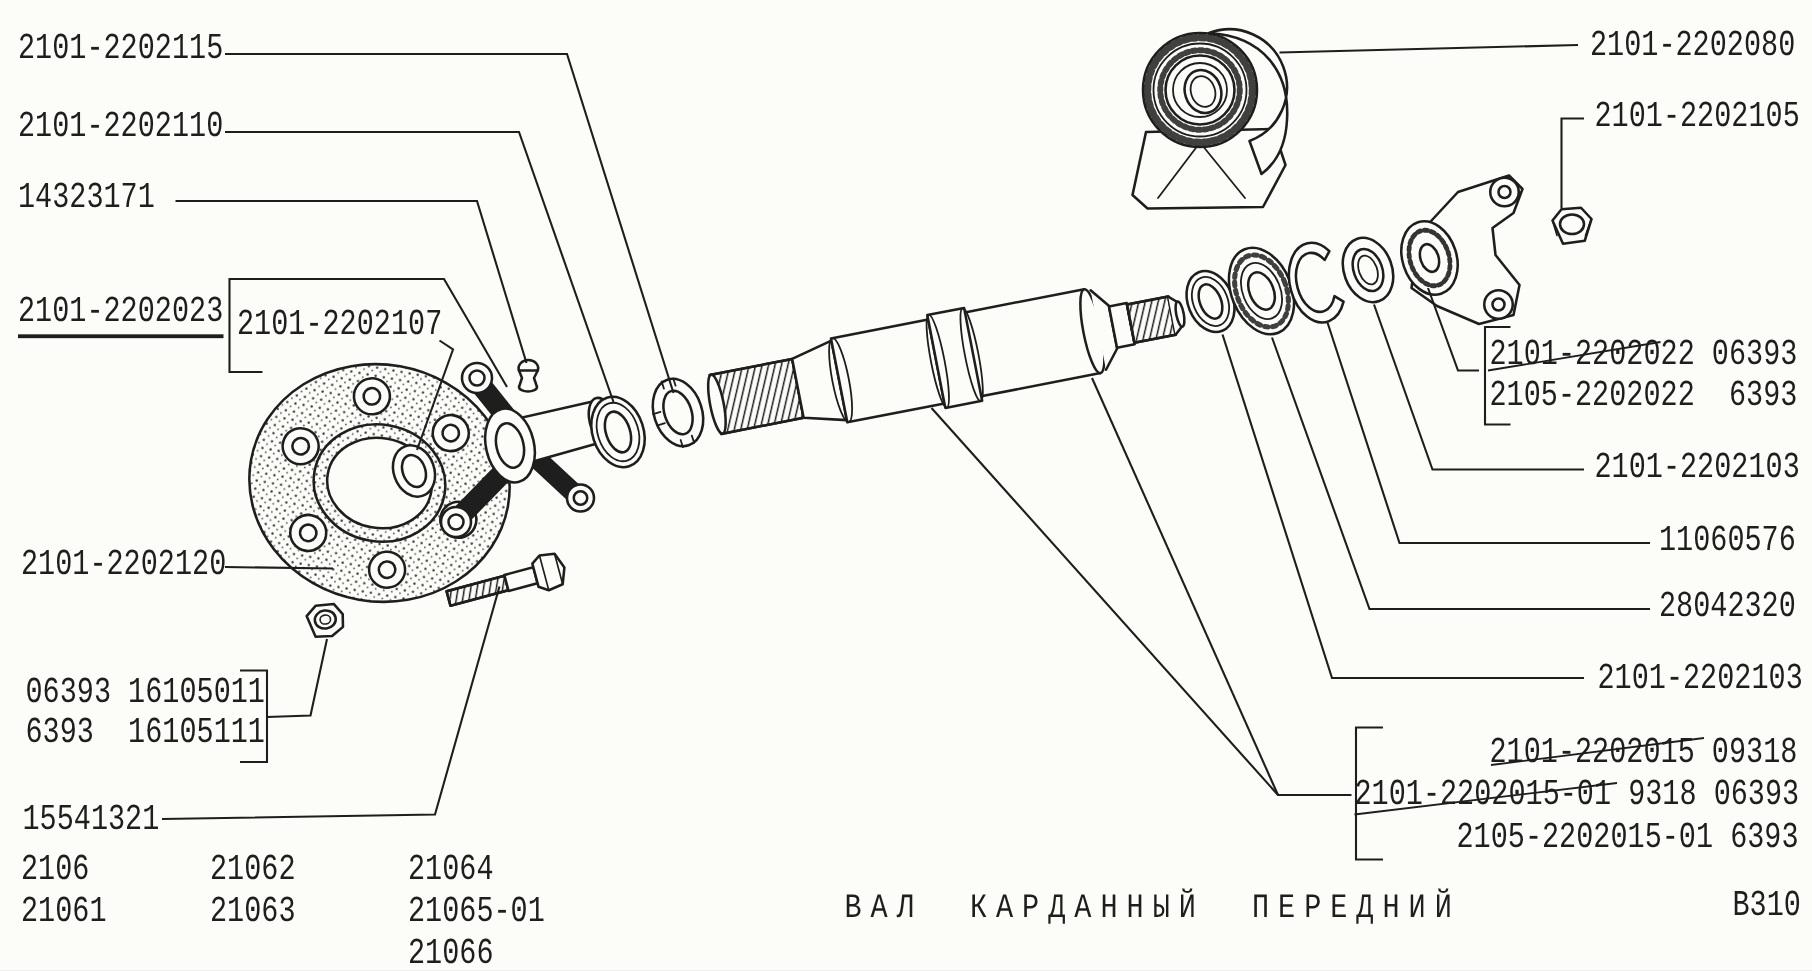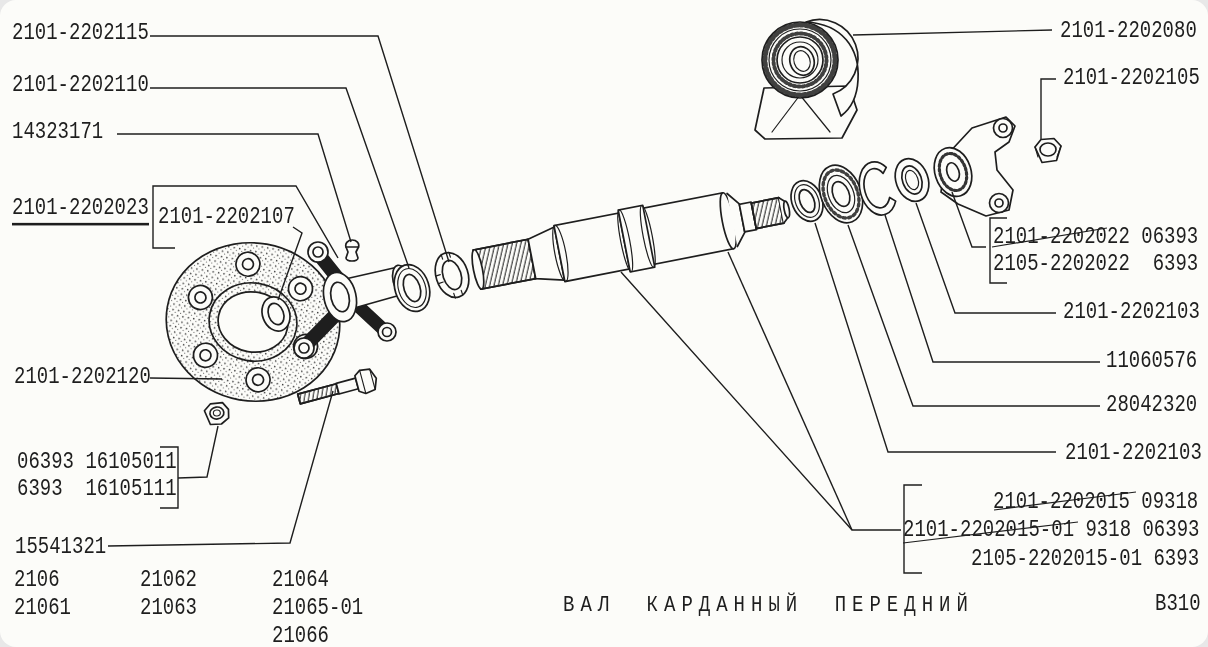--- a/index.html
+++ b/index.html
@@ -1,21 +1,20 @@
 <!DOCTYPE html>
 <html><head>
 <meta charset="utf-8">
 <style>
   html,body{margin:0;padding:0;background:#e8e8e8;}
   .page{
     position:relative;width:1208px;height:647px;margin:0 auto;
     background:#fcfcf9;overflow:hidden;
     font-family:"Liberation Mono","DejaVu Sans Mono",monospace;
     color:#1e1e1e;
-    border-radius:16px;
   }
   .page svg{position:absolute;left:0;top:0;}
   .lbl{
     position:absolute;font-size:19px;line-height:1.05;white-space:pre;
     transform:scaleY(1.28);transform-origin:0 0;letter-spacing:0;
   }
   .lbl.underlined{border-bottom:2px solid #1e1e1e;padding-bottom:1px;}
   .caption{
     position:absolute;font-size:19px;letter-spacing:6px;word-spacing:14px;
     transform:scaleY(1.2);transform-origin:0 0;white-space:pre;

